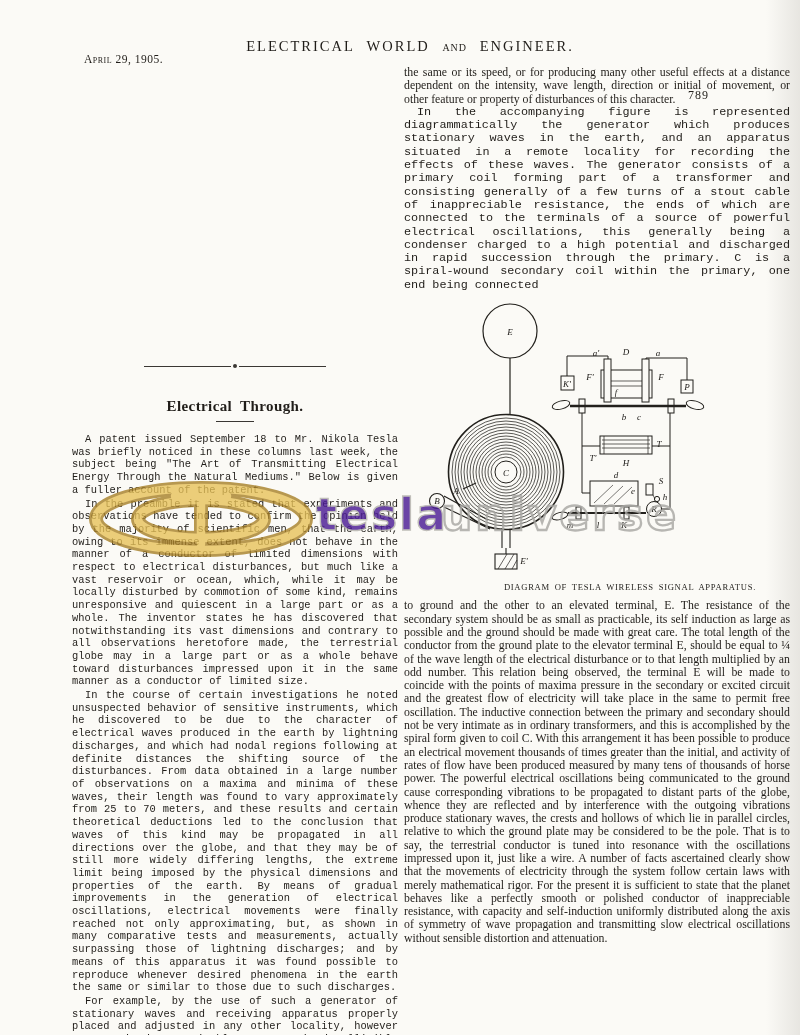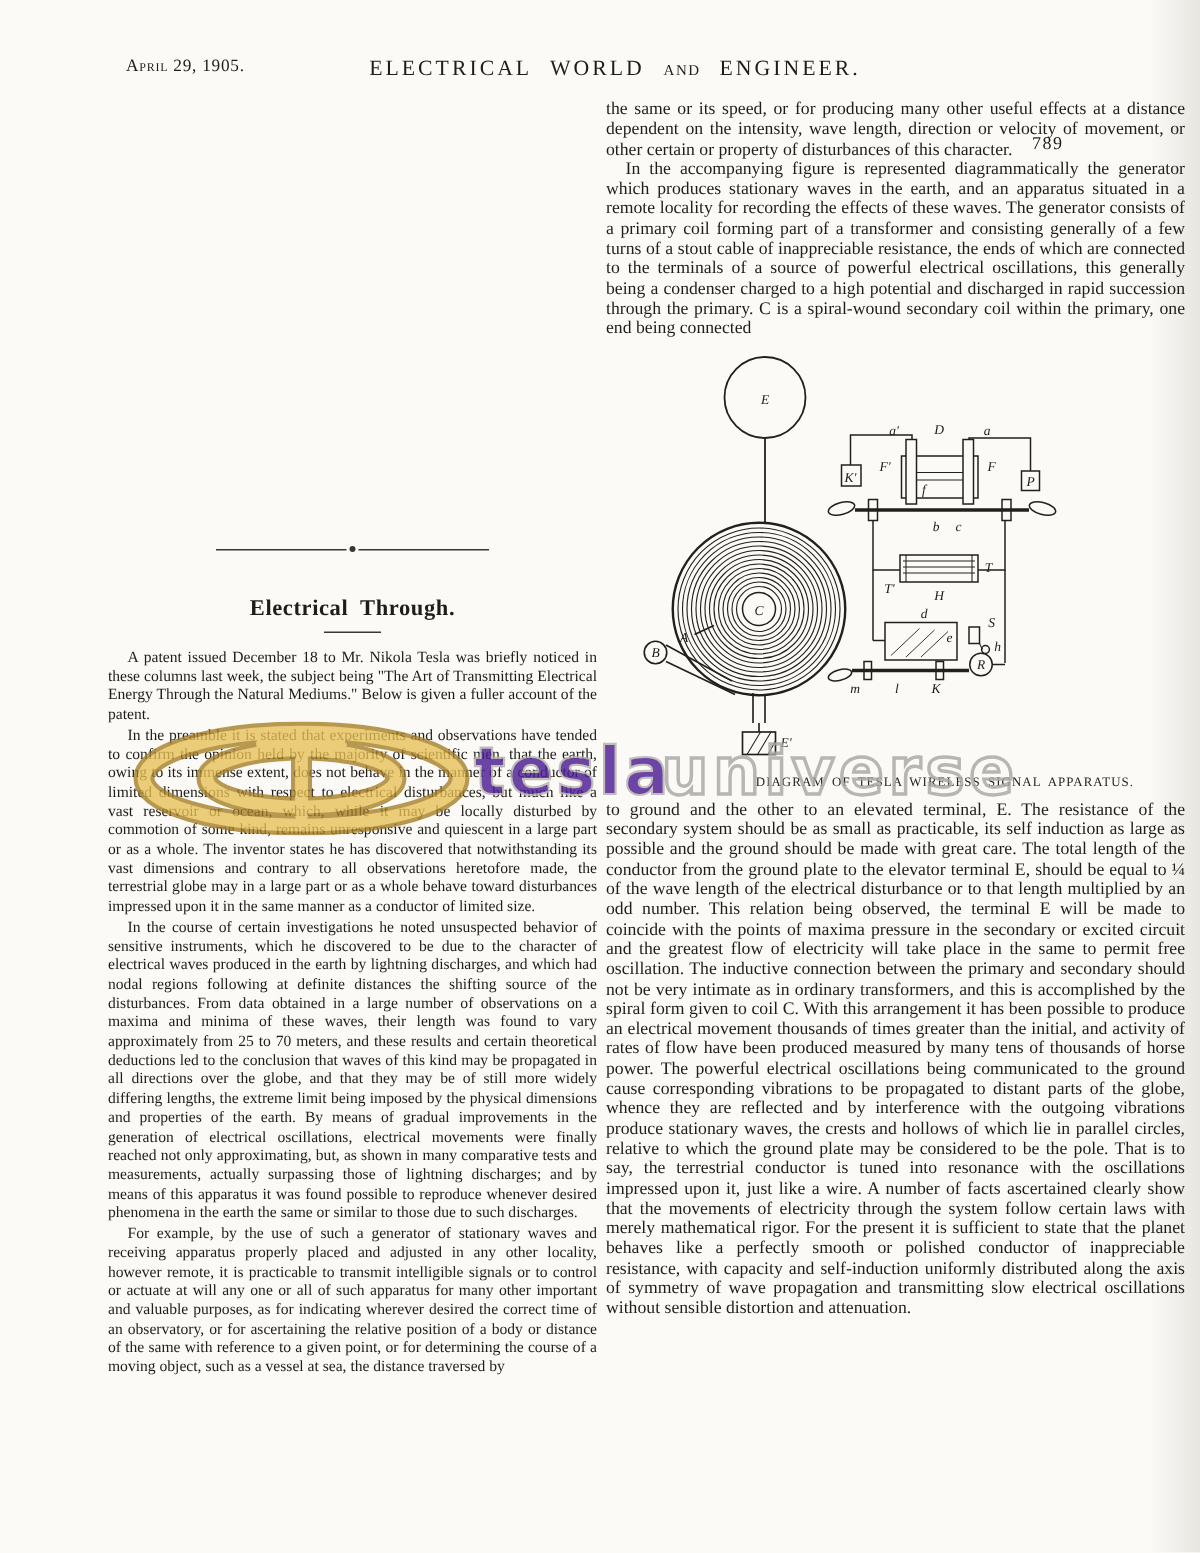--- a/index.html
+++ b/index.html
@@ -11,36 +11,36 @@
     color:#201d19;
   }
   .edge-shade {
     position:absolute; top:0; right:0; width:34px; height:1035px;
     background:linear-gradient(90deg, rgba(110,105,95,0) 0%, rgba(110,105,95,0.14) 100%);
     z-index:1;
   }
   
   .masthead { position:absolute; top:38px; left:0; width:800px; height:24px; z-index:2; }
   .issue-date {
-    position:absolute; left:84px; top:0;
+    position:absolute; left:84px; top:15px;
     font-variant:small-caps; font-size:11.5px; letter-spacing:0.5px;
   }
   .journal-title {
     position:absolute; left:0; width:790px; text-align:center; top:0;
     font-size:14.5px; letter-spacing:2px; word-spacing:7px; font-weight:500;padding-left:30px;
   }
   .journal-and { font-size:10px; letter-spacing:1px; }
   .folio { position:absolute; left:688px; top:2px; font-size:12px; letter-spacing:1px;margin-top:48px; }
 
   
   .col { position:absolute; text-align:justify; z-index:2; }
   .col p { text-align:justify; }
   .col-left  { left:72px;  top:364px; width:326px; font-size:10.4px; line-height:12.7px; }
   .col-right { left:404px; top:66px;  width:386px; font-size:11.8px; line-height:13.3px; }
-  p.indent { text-indent:13px; }
+  p.indent { text-indent:13px;font-family:Liberation Mono, monospace; }
   p.flow   { text-indent:0; }
 
   
   .head-divider { display:flex; align-items:center; width:182px; margin:0 auto 10px auto; }
   .head-divider .line { flex:1; border-top:1.1px solid #3a3733; }
   .head-divider .dot  { width:4px; height:4px; background:#3a3733; border-radius:50%; margin:0 2px; }
   .article-title {
     text-align:center; font-size:15px; font-weight:700; line-height:19px;
     letter-spacing:0.4px; word-spacing:4px; margin-bottom:5px;
   }
@@ -94,28 +94,28 @@
   <div class="head-divider">
     <span class="line"></span>
     <span class="dot"></span>
     <span class="line"></span>
   </div>
   <h1 class="article-title">
     <br>
     <span>Electrical Through.</span>
   </h1>
   <div class="title-rule"></div>
-  <p class="indent">A patent issued December 18 to Mr. Nikola Tesla was briefly noticed in these columns last week, the subject being "The Art of Transmitting Electrical Energy Through the Natural Mediums."  Below is given a fuller account of the patent.</p>
+  <p class="indent">A patent issued September 18 to Mr. Nikola Tesla was briefly noticed in these columns last week, the subject being "The Art of Transmitting Electrical Energy Through the Natural Mediums."  Below is given a fuller account of the patent.</p>
   <p class="indent">In the preamble it is stated that experiments and observations have tended to confirm the opinion held by the majority of scientific men, that the earth, owing to its immense extent, does not behave in the manner of a conductor of limited dimensions with respect to electrical disturbances, but much like a vast reservoir or ocean, which, while it may be locally disturbed by commotion of some kind, remains unresponsive and quiescent in a large part or as a whole.  The inventor states he has discovered that notwithstanding its vast dimensions and contrary to all observations heretofore made, the terrestrial globe may in a large part or as a whole behave toward disturbances impressed upon it in the same manner as a conductor of limited size.</p>
   <p class="indent">In the course of certain investigations he noted unsuspected behavior of sensitive instruments, which he discovered to be due to the character of electrical waves produced in the earth by lightning discharges, and which had nodal regions following at definite distances the shifting source of the disturbances.  From data obtained in a large number of observations on a maxima and minima of these waves, their length was found to vary approximately from 25 to 70 meters, and these results and certain theoretical deductions led to the conclusion that waves of this kind may be propagated in all directions over the globe, and that they may be of still more widely differing lengths, the extreme limit being imposed by the physical dimensions and properties of the earth.  By means of gradual improvements in the generation of electrical oscillations, electrical movements were finally reached not only approximating, but, as shown in many comparative tests and measurements, actually surpassing those of lightning discharges; and by means of this apparatus it was found possible to reproduce whenever desired phenomena in the earth the same or similar to those due to such discharges.</p>
   <p class="indent">For example, by the use of such a generator of stationary waves and receiving apparatus properly placed and adjusted in any other locality, however remote, it is practicable to transmit intelligible signals or to control or actuate at will any one or all of such apparatus for many other important and valuable purposes, as for indicating wherever desired the correct time of an observatory, or for ascertaining the relative position of a body or distance of the same with reference to a given point, or for determining the course of a moving object, such as a vessel at sea, the distance traversed by</p>
 </div>
 
 <div class="col col-right">
-  <p class="flow">the same or its speed, or for producing many other useful effects at a distance dependent on the intensity, wave length, direction or velocity of movement, or other certain or property of disturbances of this character.</p>
+  <p class="flow">the same or its speed, or for producing many other useful effects at a distance dependent on the intensity, wave length, direction or initial of movement, or other feature or property of disturbances of this character.</p>
   <p class="indent">In the accompanying figure is represented diagrammatically the generator which produces stationary waves in the earth, and an apparatus situated in a remote locality for recording the effects of these waves.  The generator consists of a primary coil forming part of a transformer and consisting generally of a few turns of a stout cable of inappreciable resistance, the ends of which are connected to the terminals of a source of powerful electrical oscillations, this generally being a condenser charged to a high potential and discharged in rapid succession through the primary.  C is a spiral-wound secondary coil within the primary, one end being connected</p>
 
   <div class="figure-block">
     <svg width="316" height="284" viewBox="0 0 316 284">
 
       <g class="fig-stroke" stroke-width="1.2">
         <circle cx="92" cy="35" r="27"></circle>
         <line x1="92" y1="62" x2="92" y2="119"></line>
         <circle cx="88" cy="176" r="57.5" stroke-width="1.6"></circle>
       </g>

